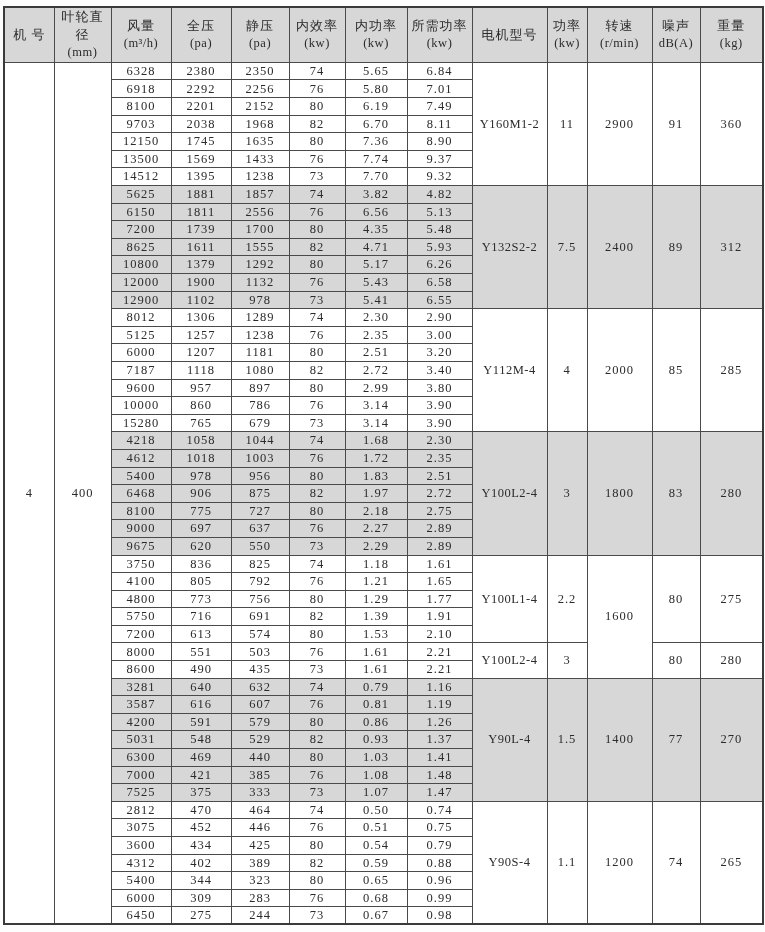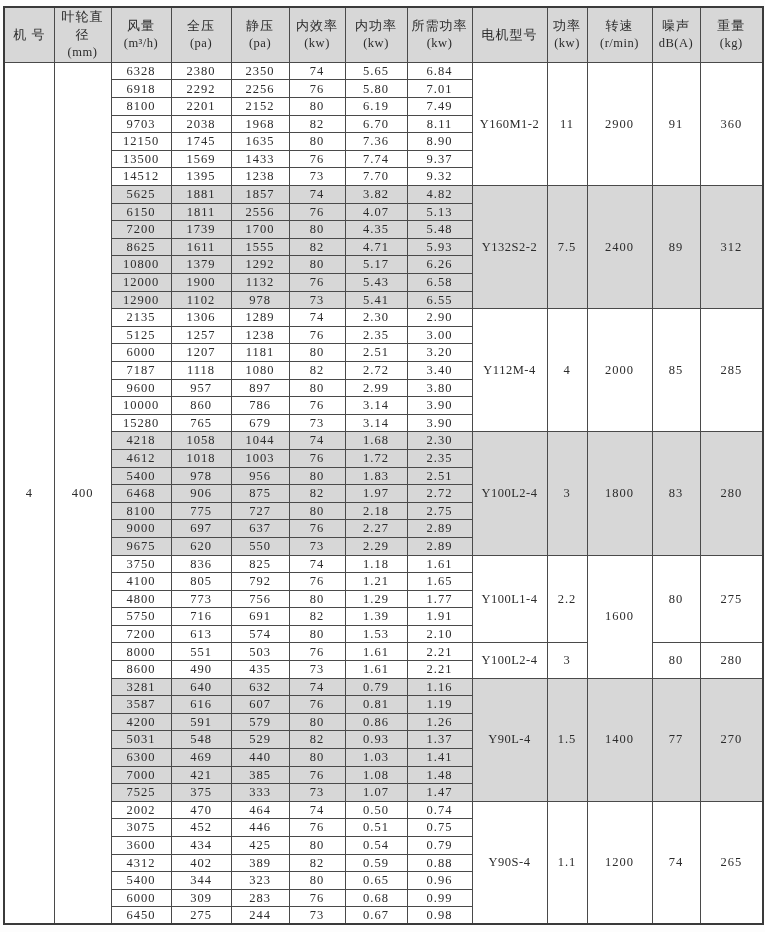--- a/index.html
+++ b/index.html
@@ -192,21 +192,21 @@
         <td rowspan="7">7.5</td>
         <td rowspan="7">2400</td>
         <td rowspan="7">89</td>
         <td rowspan="7">312</td>
       </tr>
       <tr class="shaded">
         <td>6150</td>
         <td>1811</td>
         <td>2556</td>
         <td>76</td>
-        <td>4.07</td>
+        <td>6.56</td>
         <td>5.13</td>
       </tr>
       <tr class="shaded">
         <td>7200</td>
         <td>1739</td>
         <td>1700</td>
         <td>80</td>
         <td>4.35</td>
         <td>5.48</td>
       </tr>
@@ -236,21 +236,21 @@
       </tr>
       <tr class="shaded">
         <td>12900</td>
         <td>1102</td>
         <td>978</td>
         <td>73</td>
         <td>5.41</td>
         <td>6.55</td>
       </tr>
       <tr>
-        <td>2135</td>
+        <td>8012</td>
         <td>1306</td>
         <td>1289</td>
         <td>74</td>
         <td>2.30</td>
         <td>2.90</td>
         <td rowspan="7" class="model">Y112M-4</td>
         <td rowspan="7">4</td>
         <td rowspan="7">2000</td>
         <td rowspan="7">85</td>
         <td rowspan="7">285</td>
@@ -484,21 +484,21 @@
       </tr>
       <tr class="shaded">
         <td>7525</td>
         <td>375</td>
         <td>333</td>
         <td>73</td>
         <td>1.07</td>
         <td>1.47</td>
       </tr>
       <tr>
-        <td>2002</td>
+        <td>2812</td>
         <td>470</td>
         <td>464</td>
         <td>74</td>
         <td>0.50</td>
         <td>0.74</td>
         <td rowspan="7" class="model">Y90S-4</td>
         <td rowspan="7">1.1</td>
         <td rowspan="7">1200</td>
         <td rowspan="7">74</td>
         <td rowspan="7">265</td>

